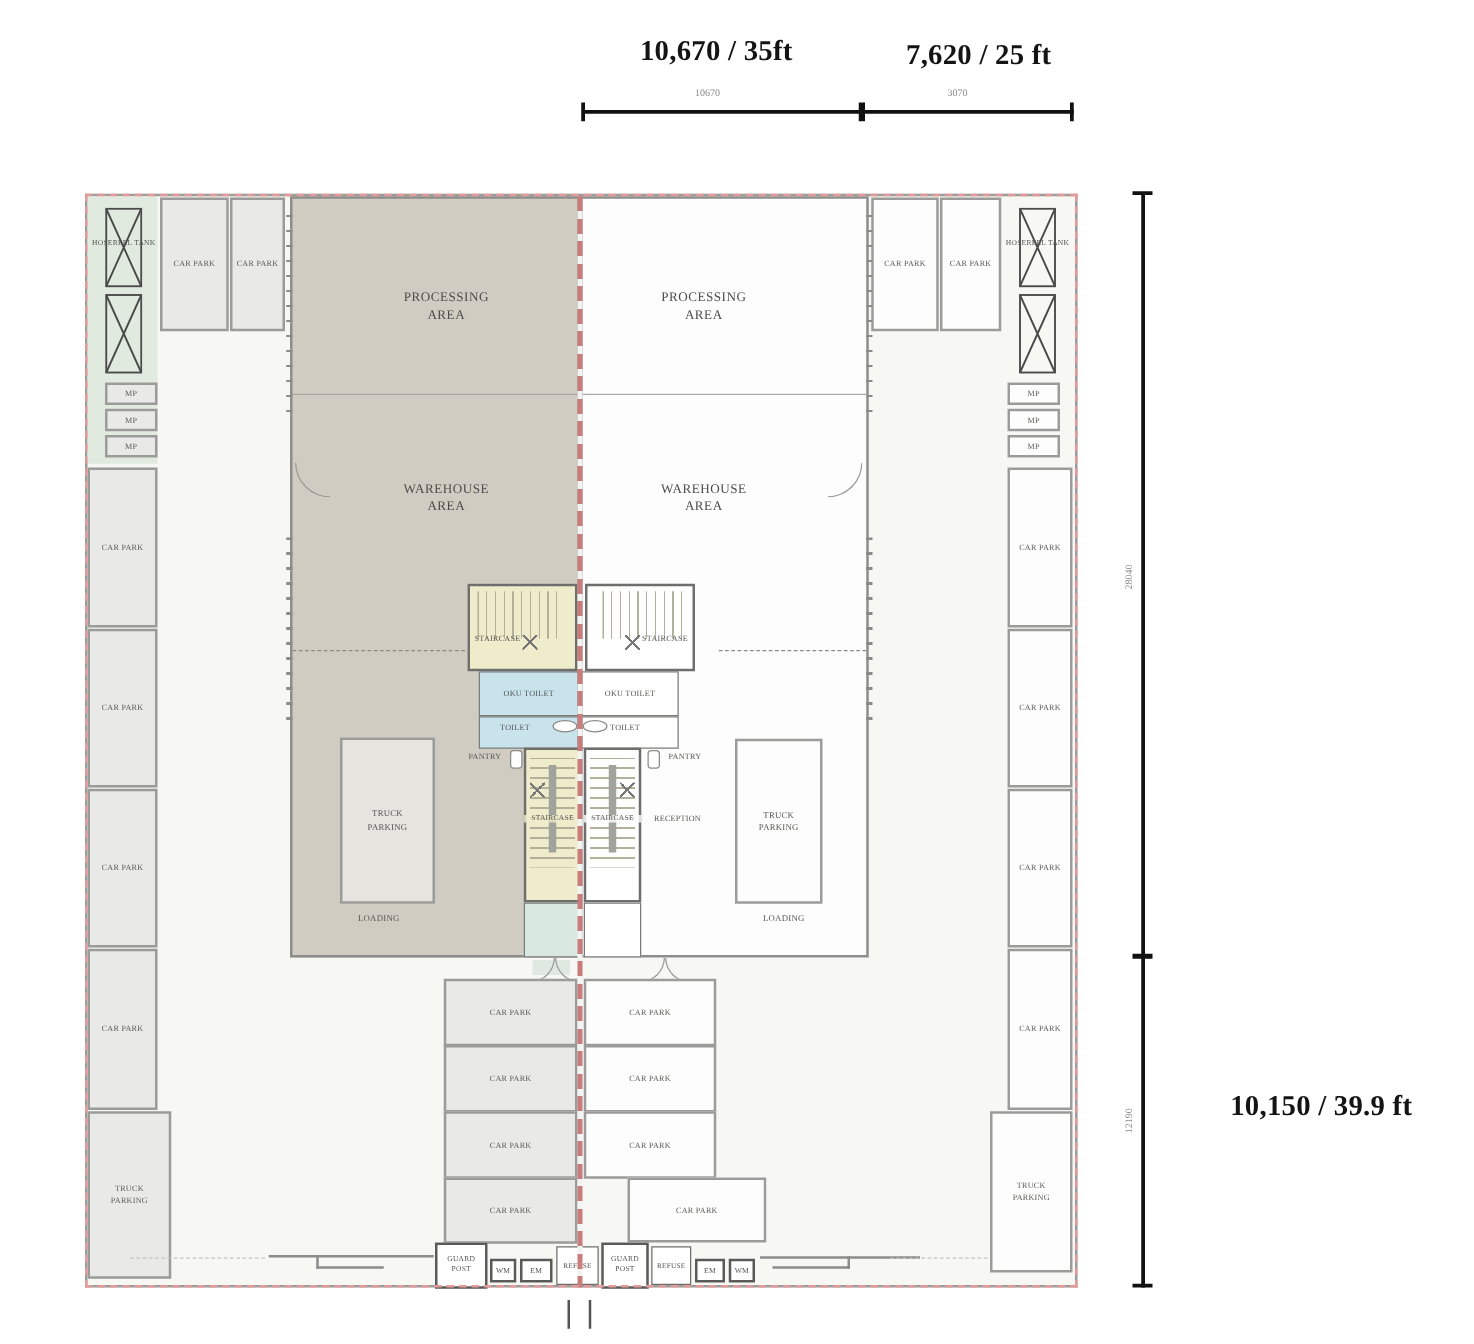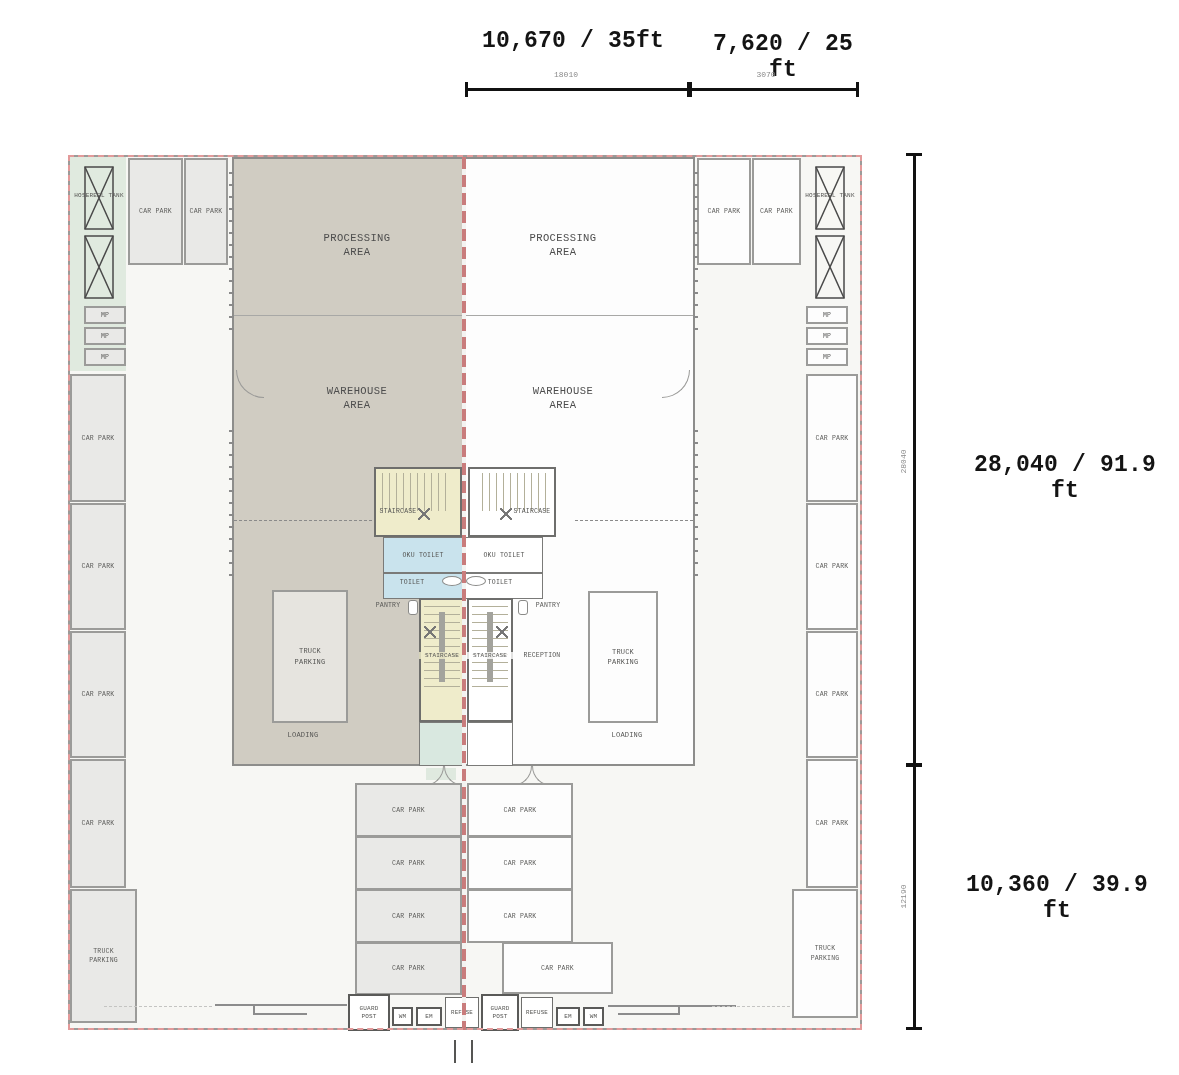--- a/index.html
+++ b/index.html
@@ -1,18 +1,18 @@
 <!DOCTYPE html>
 <html><head>
 <meta charset="utf-8">
 <style>
   html,body{margin:0;padding:0;background:#ffffff;}
   *{box-sizing:border-box;}
   #canvas{position:relative;width:1179px;height:1075px;background:#ffffff;
-          font-family:Liberation Mono, monospace;overflow:hidden;}
+          font-family:Liberation Serif, serif;overflow:hidden;}
   .abs{position:absolute;}
   .ctr{display:flex;align-items:center;justify-content:center;text-align:center;}
   .stall{border:2px solid #9b9b99;background:#e9e9e7;color:#5c5c5a;font-size:6.5px;letter-spacing:.2px;}
   .stall.w{background:#fdfdfd;}
   .lbl{color:#55555            3;color:#565654;text-align:center;letter-spacing:.2px;}
   .big{font-size:10.5px;color:#4d4d4d;line-height:1.3;letter-spacing:.4px;text-align:center;}
   .dimbold{font-weight:700;font-size:23px;color:#141414;letter-spacing:.2px;text-align:center;}
   .dimsmall{font-size:8px;color:#8a8a8a;text-align:center;}
   .tick{background:#111;}
   .room{border:2px solid #6e6e6c;}
@@ -28,36 +28,35 @@
   .dashline{border-top:1px dashed #8a8a8a;}
   .gline{background:#8c8c8c;}
 </style>
 </head>
 <body>
 
 <div id="canvas">
 
   <div class="abs dimbold" style="left:478px;top:28px;width:190px;">10,670 / 35ft</div>
   <div class="abs dimbold" style="left:697px;top:31px;width:172px;">7,620 / 25 ft</div>
-  <div class="abs dimsmall" style="left:531px;top:70px;width:70px;">18010</div>
+  <div class="abs dimsmall" style="left:531px;top:70px;width:70px;">10670</div>
   <div class="abs dimsmall" style="left:731px;top:70px;width:70px;">3070</div>
   <div class="abs tick" style="left:466px;top:88px;width:393px;height:3px;"></div>
   <div class="abs tick" style="left:465px;top:82px;width:3px;height:15px;"></div>
   <div class="abs tick" style="left:687px;top:82px;width:5px;height:15px;"></div>
   <div class="abs tick" style="left:856px;top:82px;width:3px;height:15px;"></div>
 
   <div class="abs tick" style="left:913px;top:155px;width:3px;height:610px;"></div>
   <div class="abs tick" style="left:913px;top:765px;width:3px;height:265px;"></div>
   <div class="abs tick" style="left:906px;top:153px;width:16px;height:3px;"></div>
   <div class="abs tick" style="left:906px;top:763px;width:16px;height:4px;"></div>
   <div class="abs tick" style="left:906px;top:1027px;width:16px;height:3px;"></div>
   <div class="abs dimsmall" style="left:881px;top:457px;width:44px;transform:rotate(-90deg);">28040</div>
   <div class="abs dimsmall" style="left:881px;top:892px;width:44px;transform:rotate(-90deg);">12190</div>
-  <div class="abs dimbold" style="left:970px;top:452px;width:190px;">28,040 / 91.9 ft</div>
-  <div class="abs dimbold" style="left:962px;top:872px;width:190px;">10,360 / 39.9 ft</div>
+  <div class="abs dimbold" style="left:962px;top:872px;width:190px;">10,150 / 39.9 ft</div>
 
   <div class="abs" style="left:68px;top:155px;width:794px;height:875px;background:#f7f7f4;border:2px solid #9b9b99;"></div>
 
   <div class="abs" style="left:70px;top:157px;width:56px;height:214px;background:#e0eadf;"></div>
 
   <svg class="abs" style="left:84px;top:166px;" width="30" height="134" viewBox="0 0 30 134">
     <g fill="none" stroke="#4a4a4a" stroke-width="1.5">
       <rect x="1" y="1" width="28" height="62"></rect>
         <path d="M1 1 L29 63 M29 1 L1 63"></path>
       <rect x="1" y="70" width="28" height="62"></rect>

